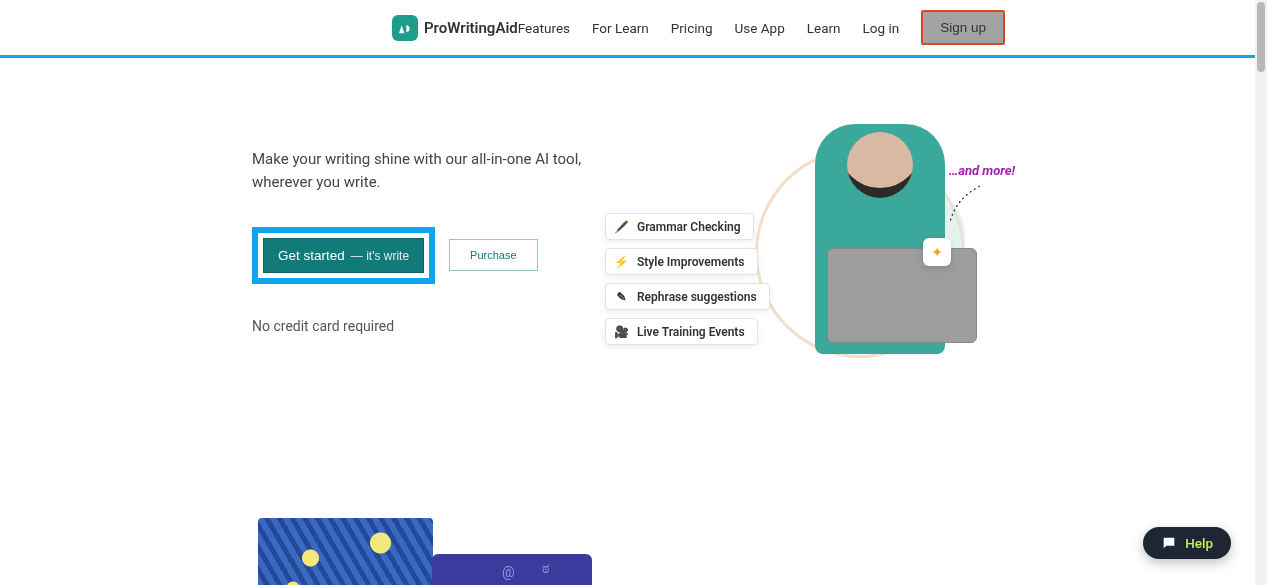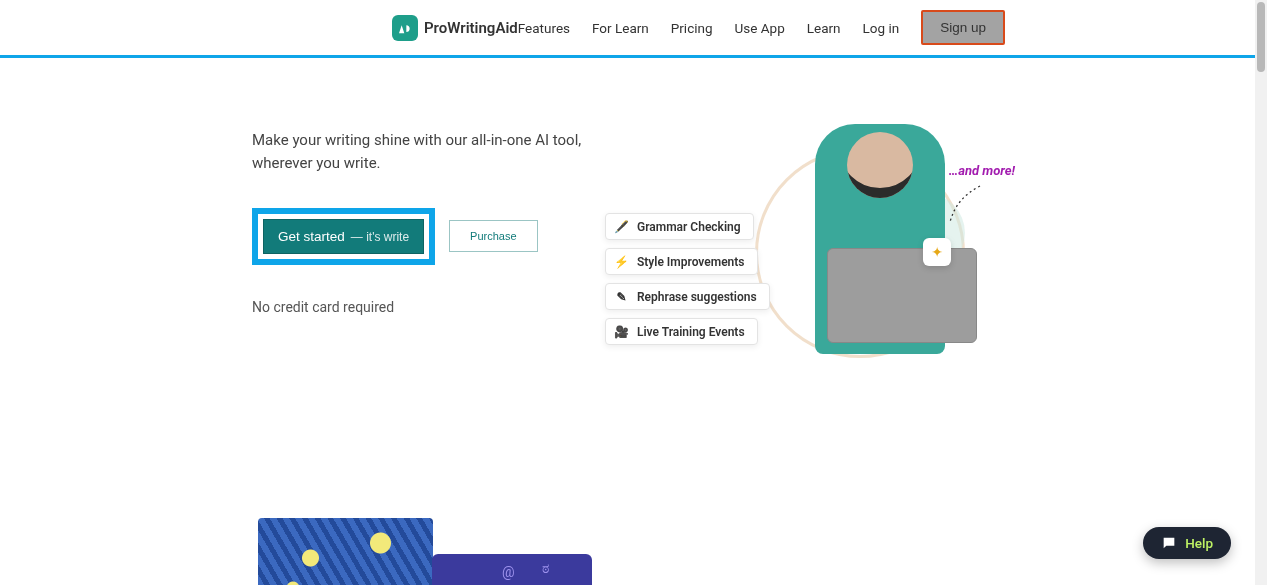--- a/index.html
+++ b/index.html
@@ -108,21 +108,21 @@
     max-width: 400px;
   }
   .hero-title {
     font-size: 44px;
     line-height: 1.08;
     font-weight: 700;
     color: #222;
     letter-spacing: -0.5px;
   }
   .hero-sub {
-    margin-top: 21px;
+    margin-top: 40px;
     font-size: 15px;
     color: #444;
     max-width: 330px;
     line-height: 1.55;
   }
   .cta-row {
     margin-top: 32px;
     display: flex;
     gap: 14px;
     align-items: center;

